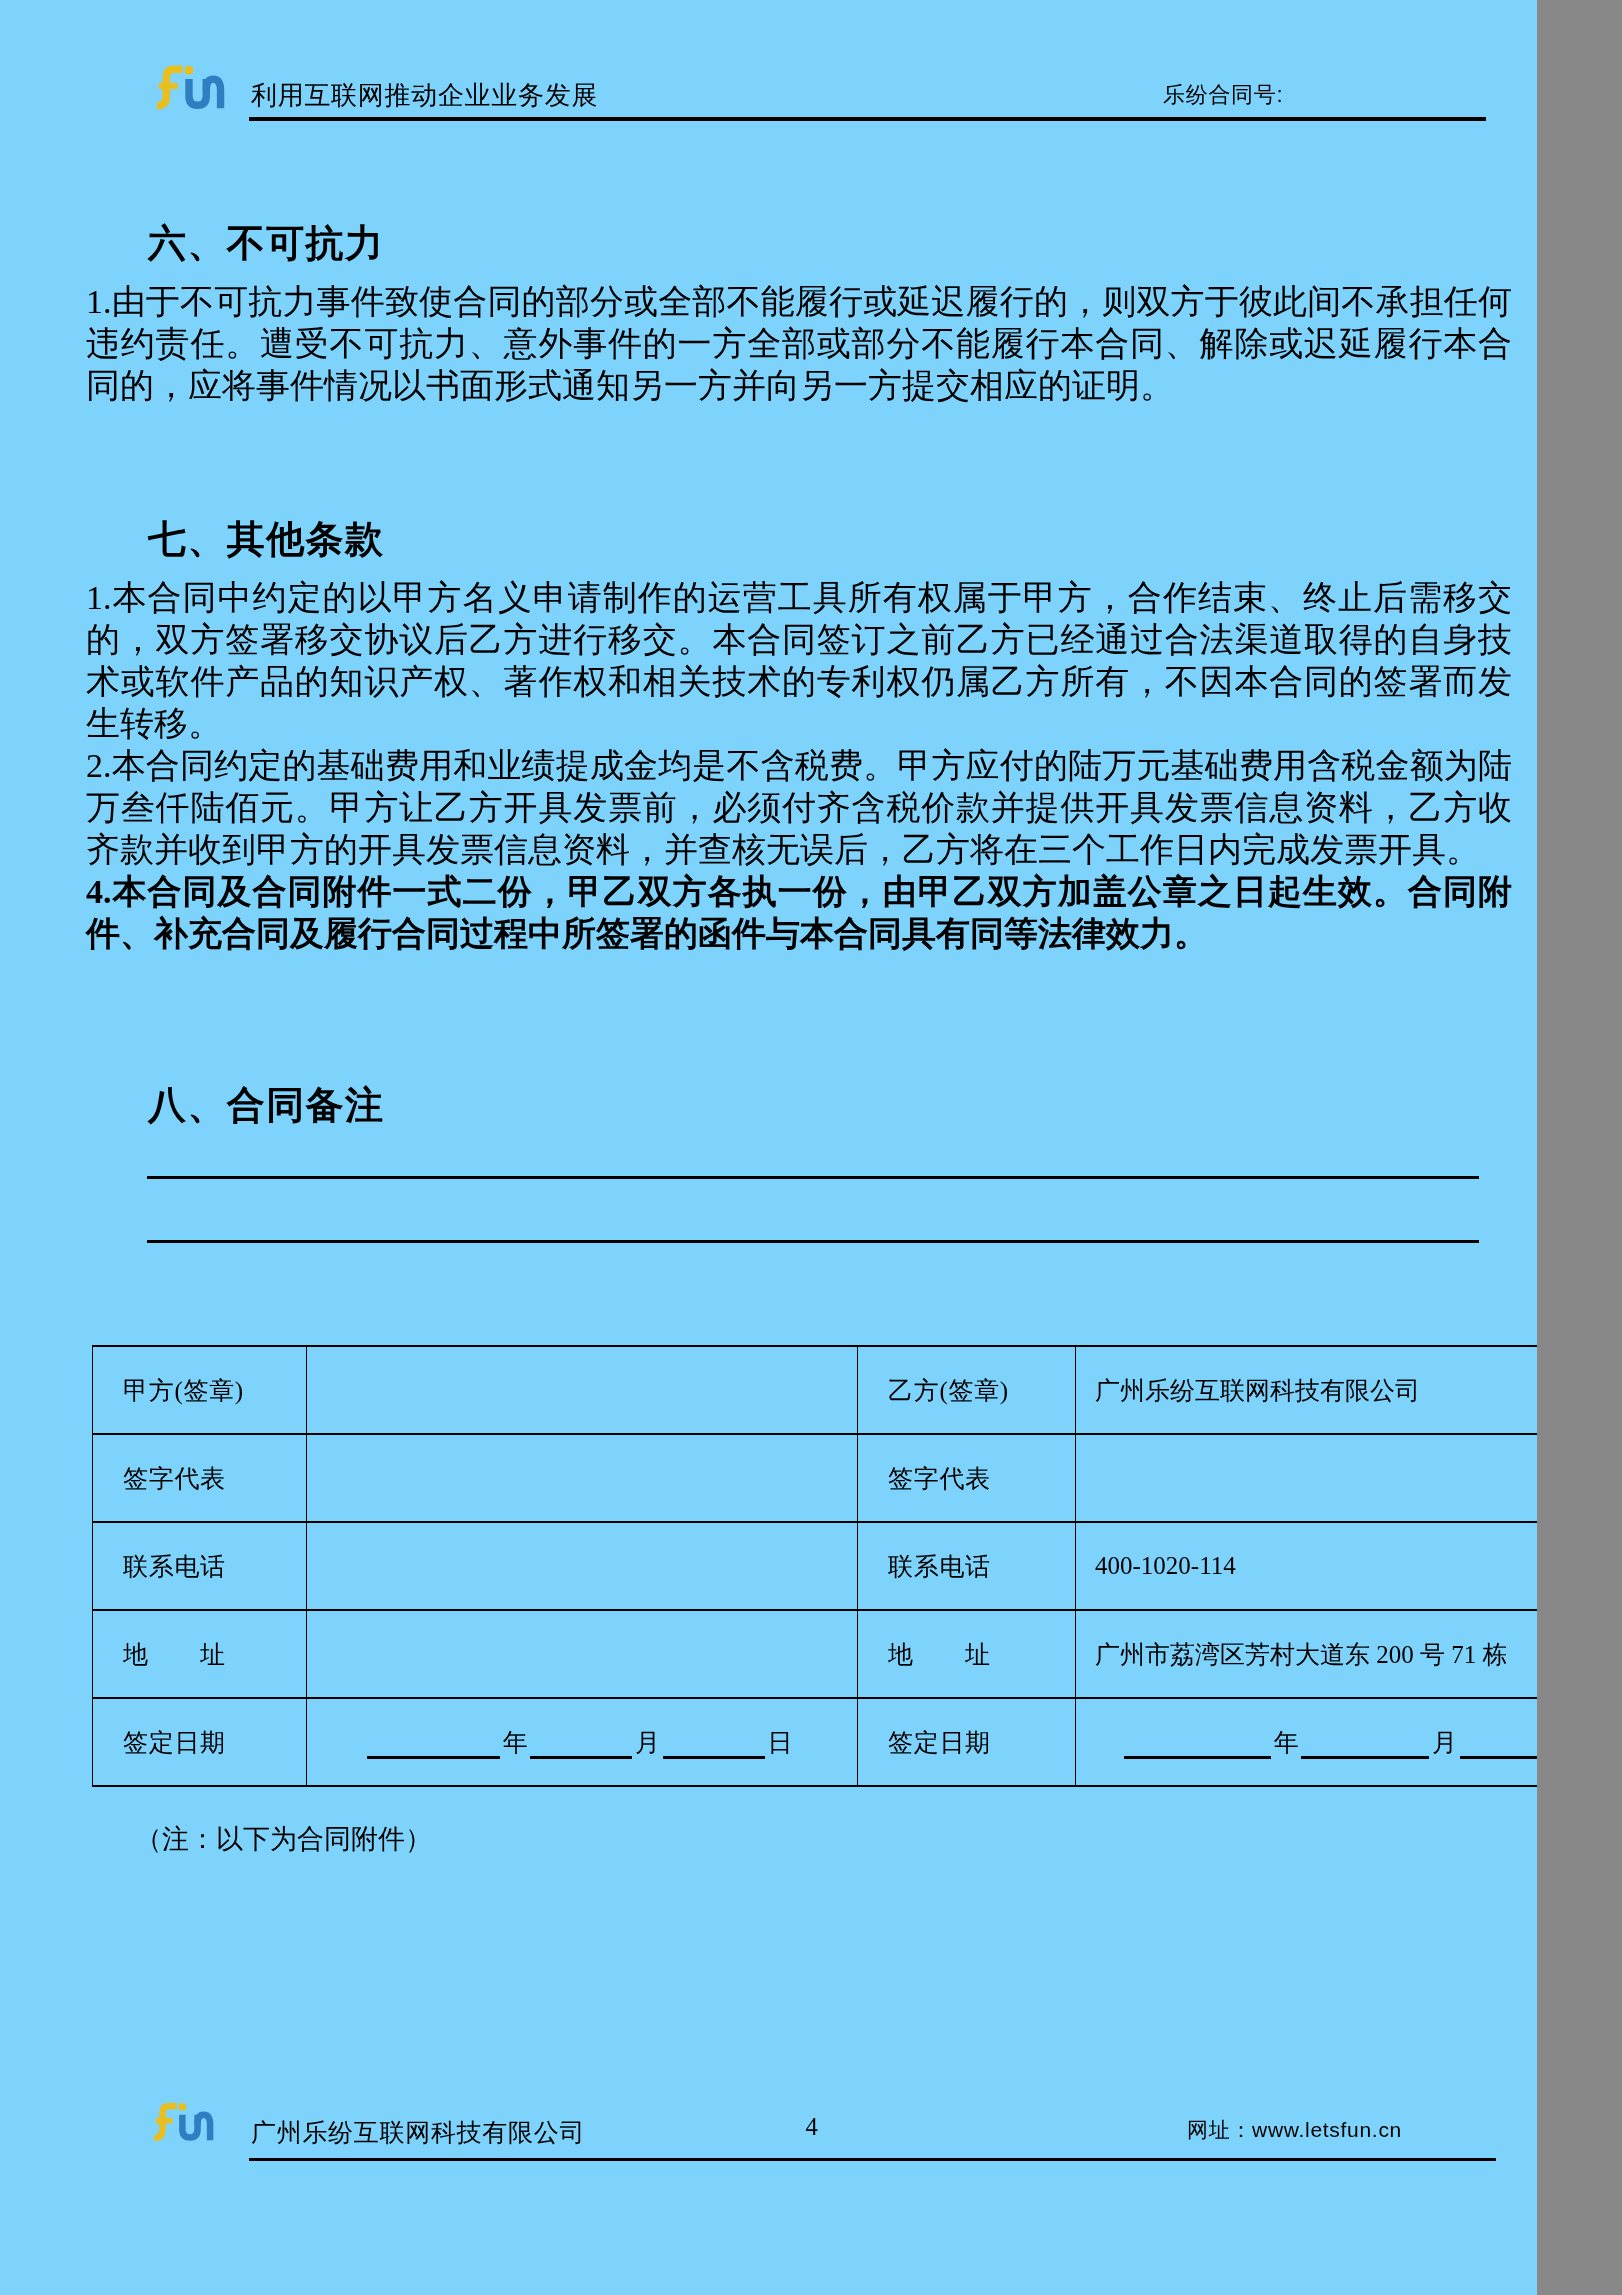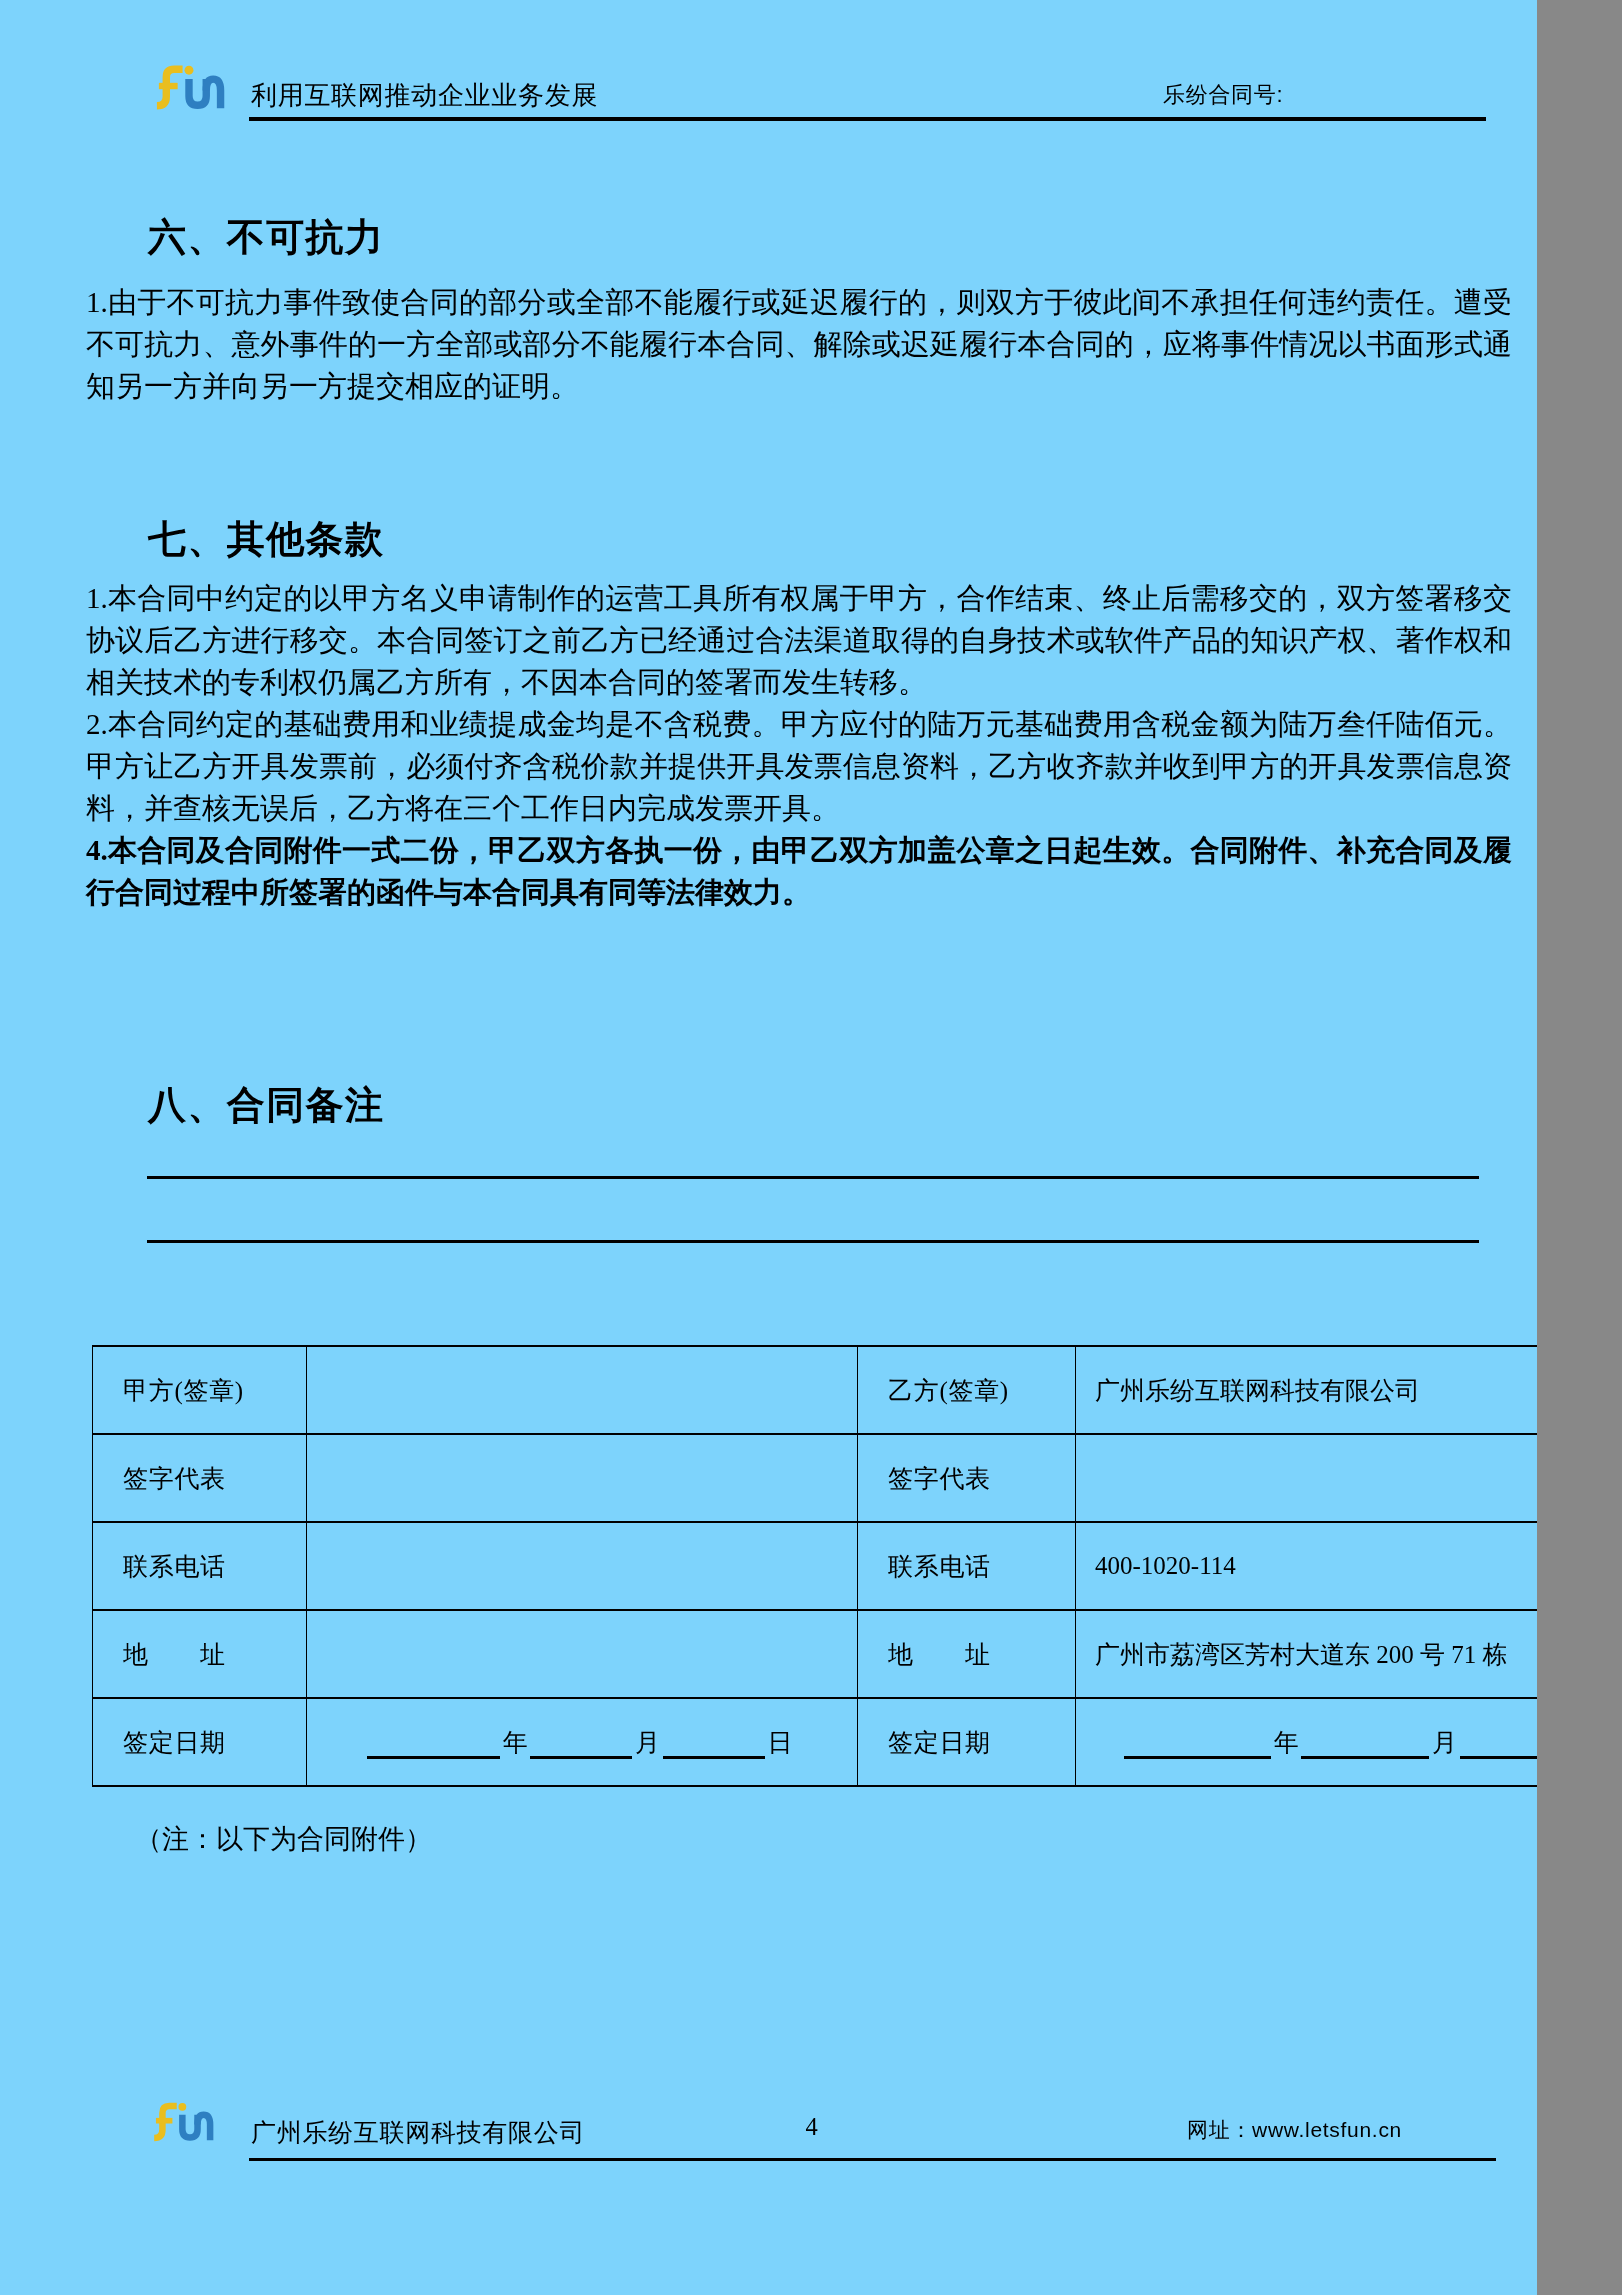--- a/index.html
+++ b/index.html
@@ -28,26 +28,26 @@
     font-size:22px;line-height:30px;font-weight:500;letter-spacing:0.7px;
   }
   .hdr-rule{position:absolute;left:249px;top:117px;width:1237px;height:4.1px;background:#000;}
   
   .sec-title{
     position:absolute;left:148px;
     font-size:38px;line-height:42px;font-weight:bold;
     font-family:"Liberation Sans","DejaVu Sans",sans-serif;
     letter-spacing:1.4px;
   }
-  #title-6{top:216px;}
+  #title-6{top:222px;}
   #title-7{top:518px;}
   #title-8{top:1084px;}
   .body-block{
     position:absolute;left:86px;width:1426px;
-    font-size:29px;line-height:42px;
+    font-size:34px;line-height:42px;
     text-align:justify;
   }
   .body-block p{margin:0;}
   #para-6{top:281px;}
   #paras-7{top:577px;}
   .bold{font-weight:bold;}
   
   .remark-line{position:absolute;left:147px;width:1332px;height:2.7px;background:#000;}
   #remark-line-1{top:1176px;}
   #remark-line-2{top:1240px;}

